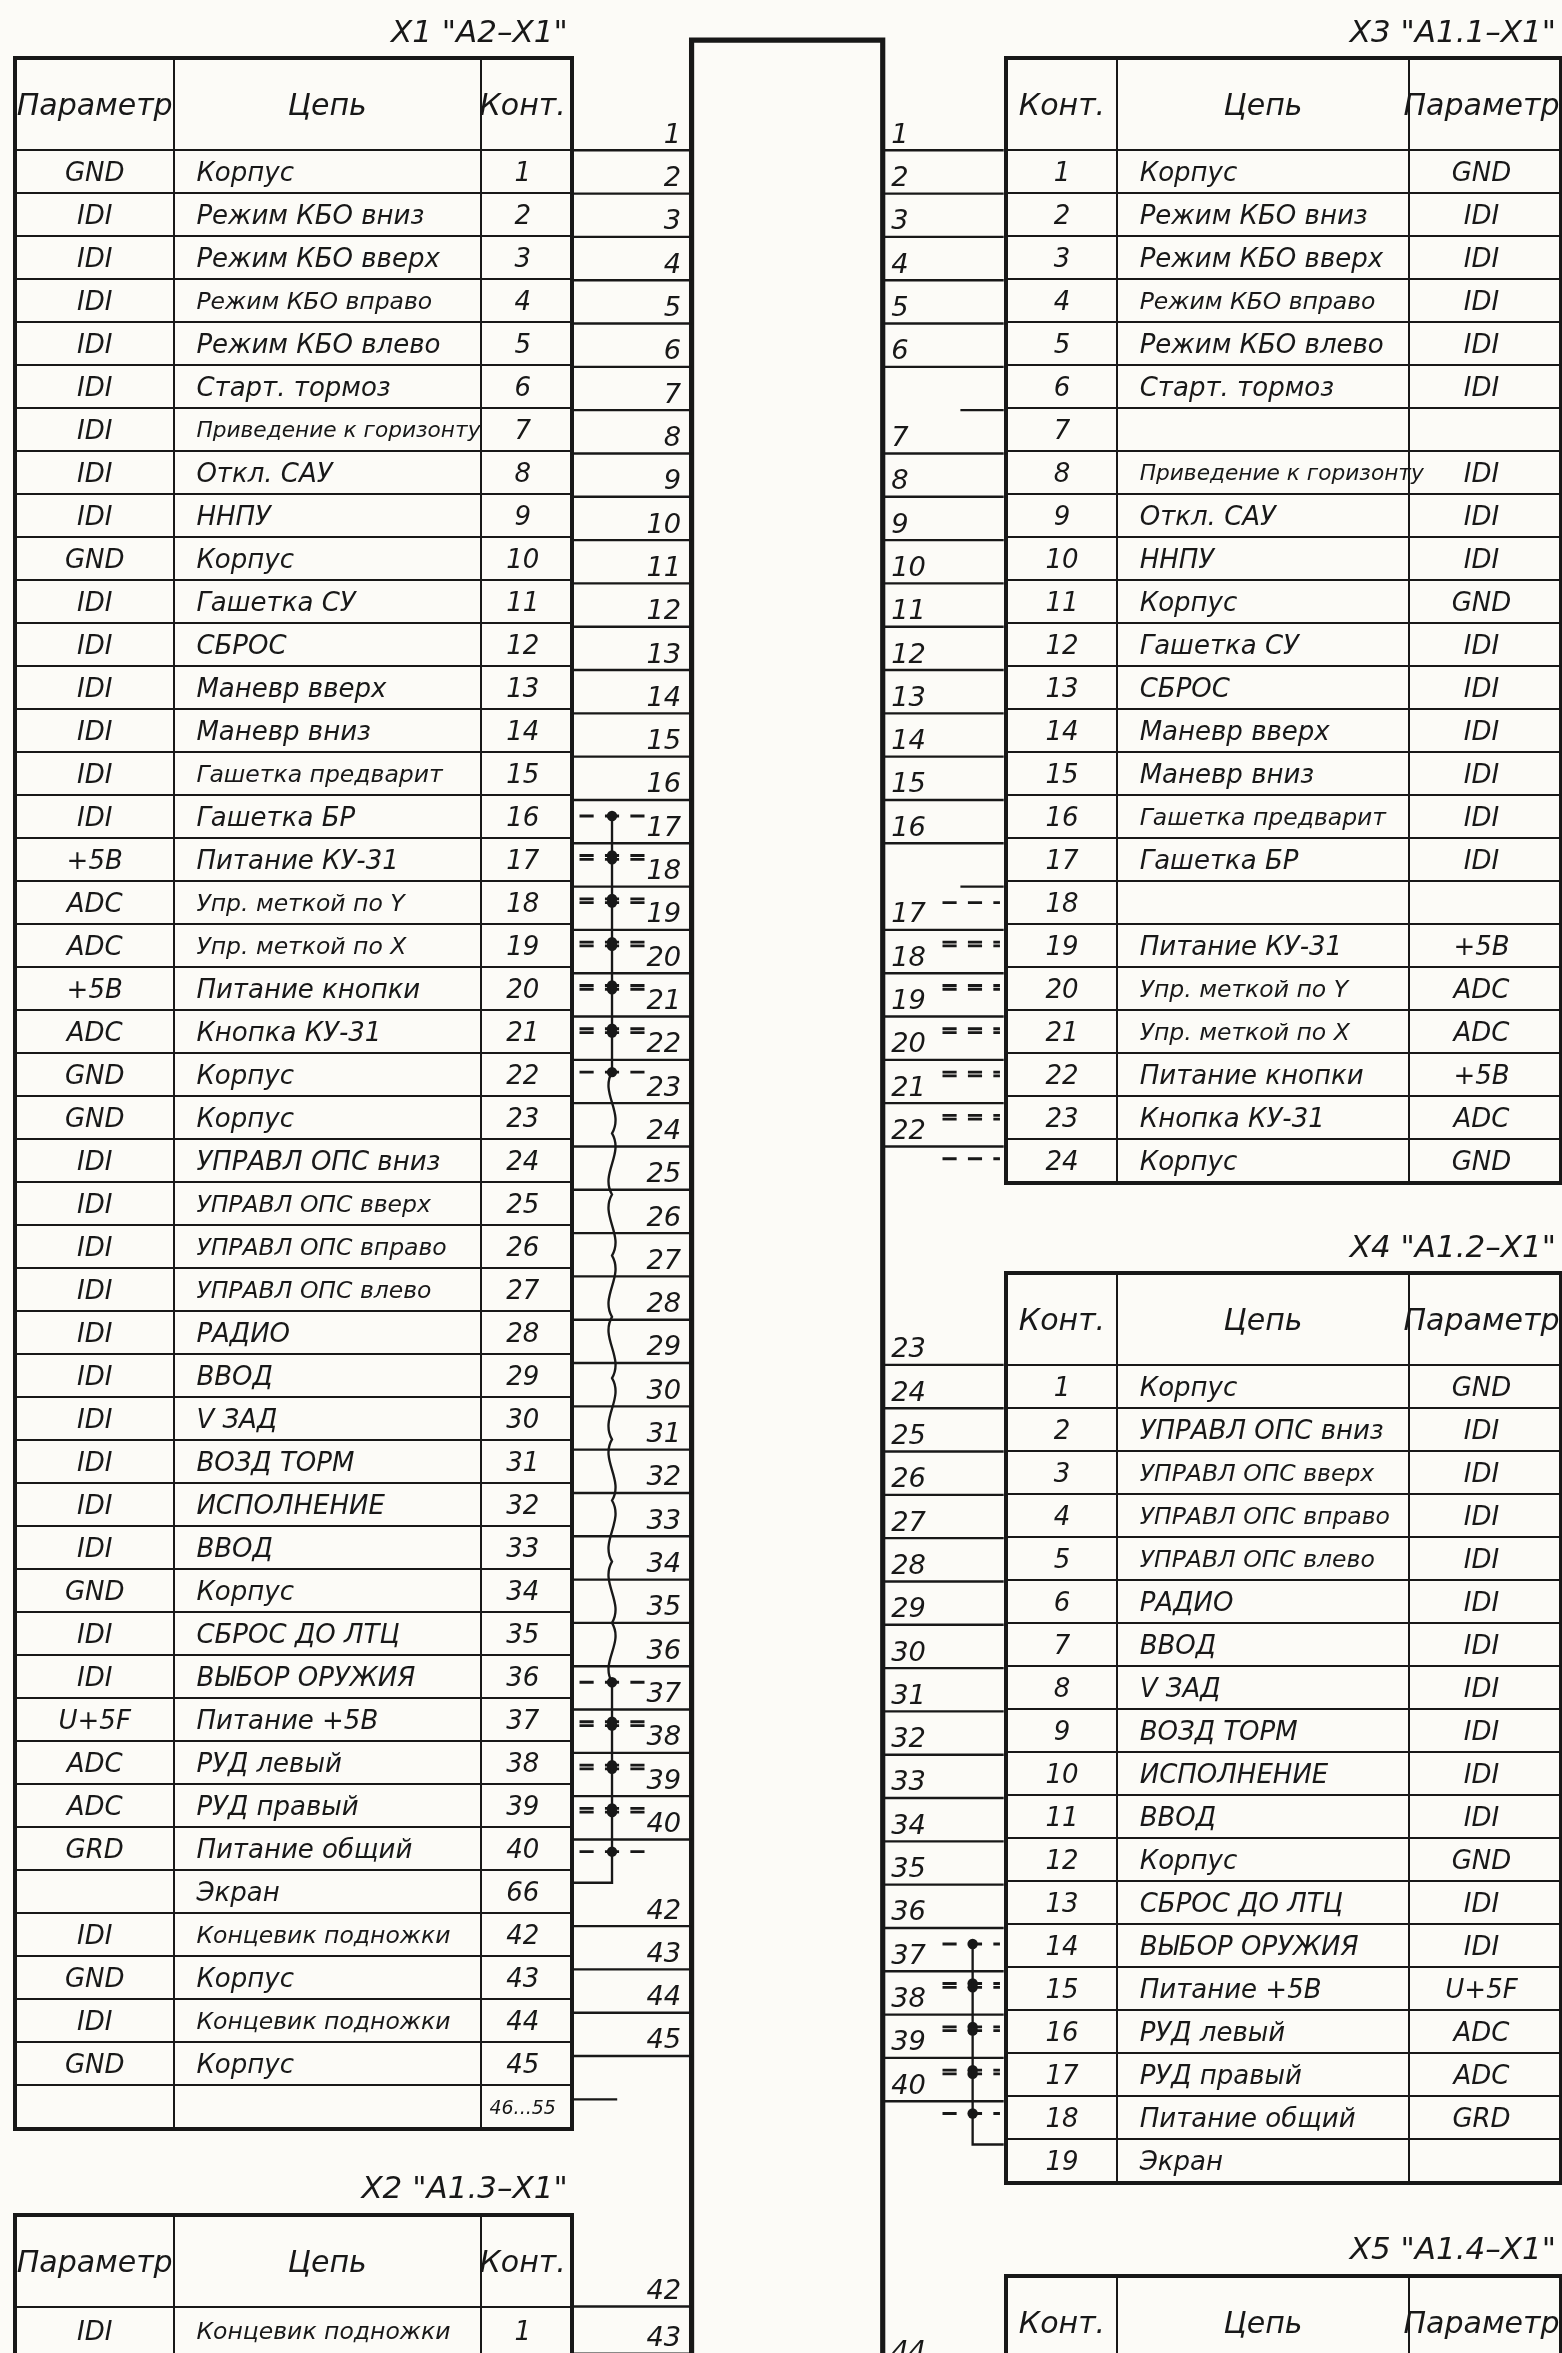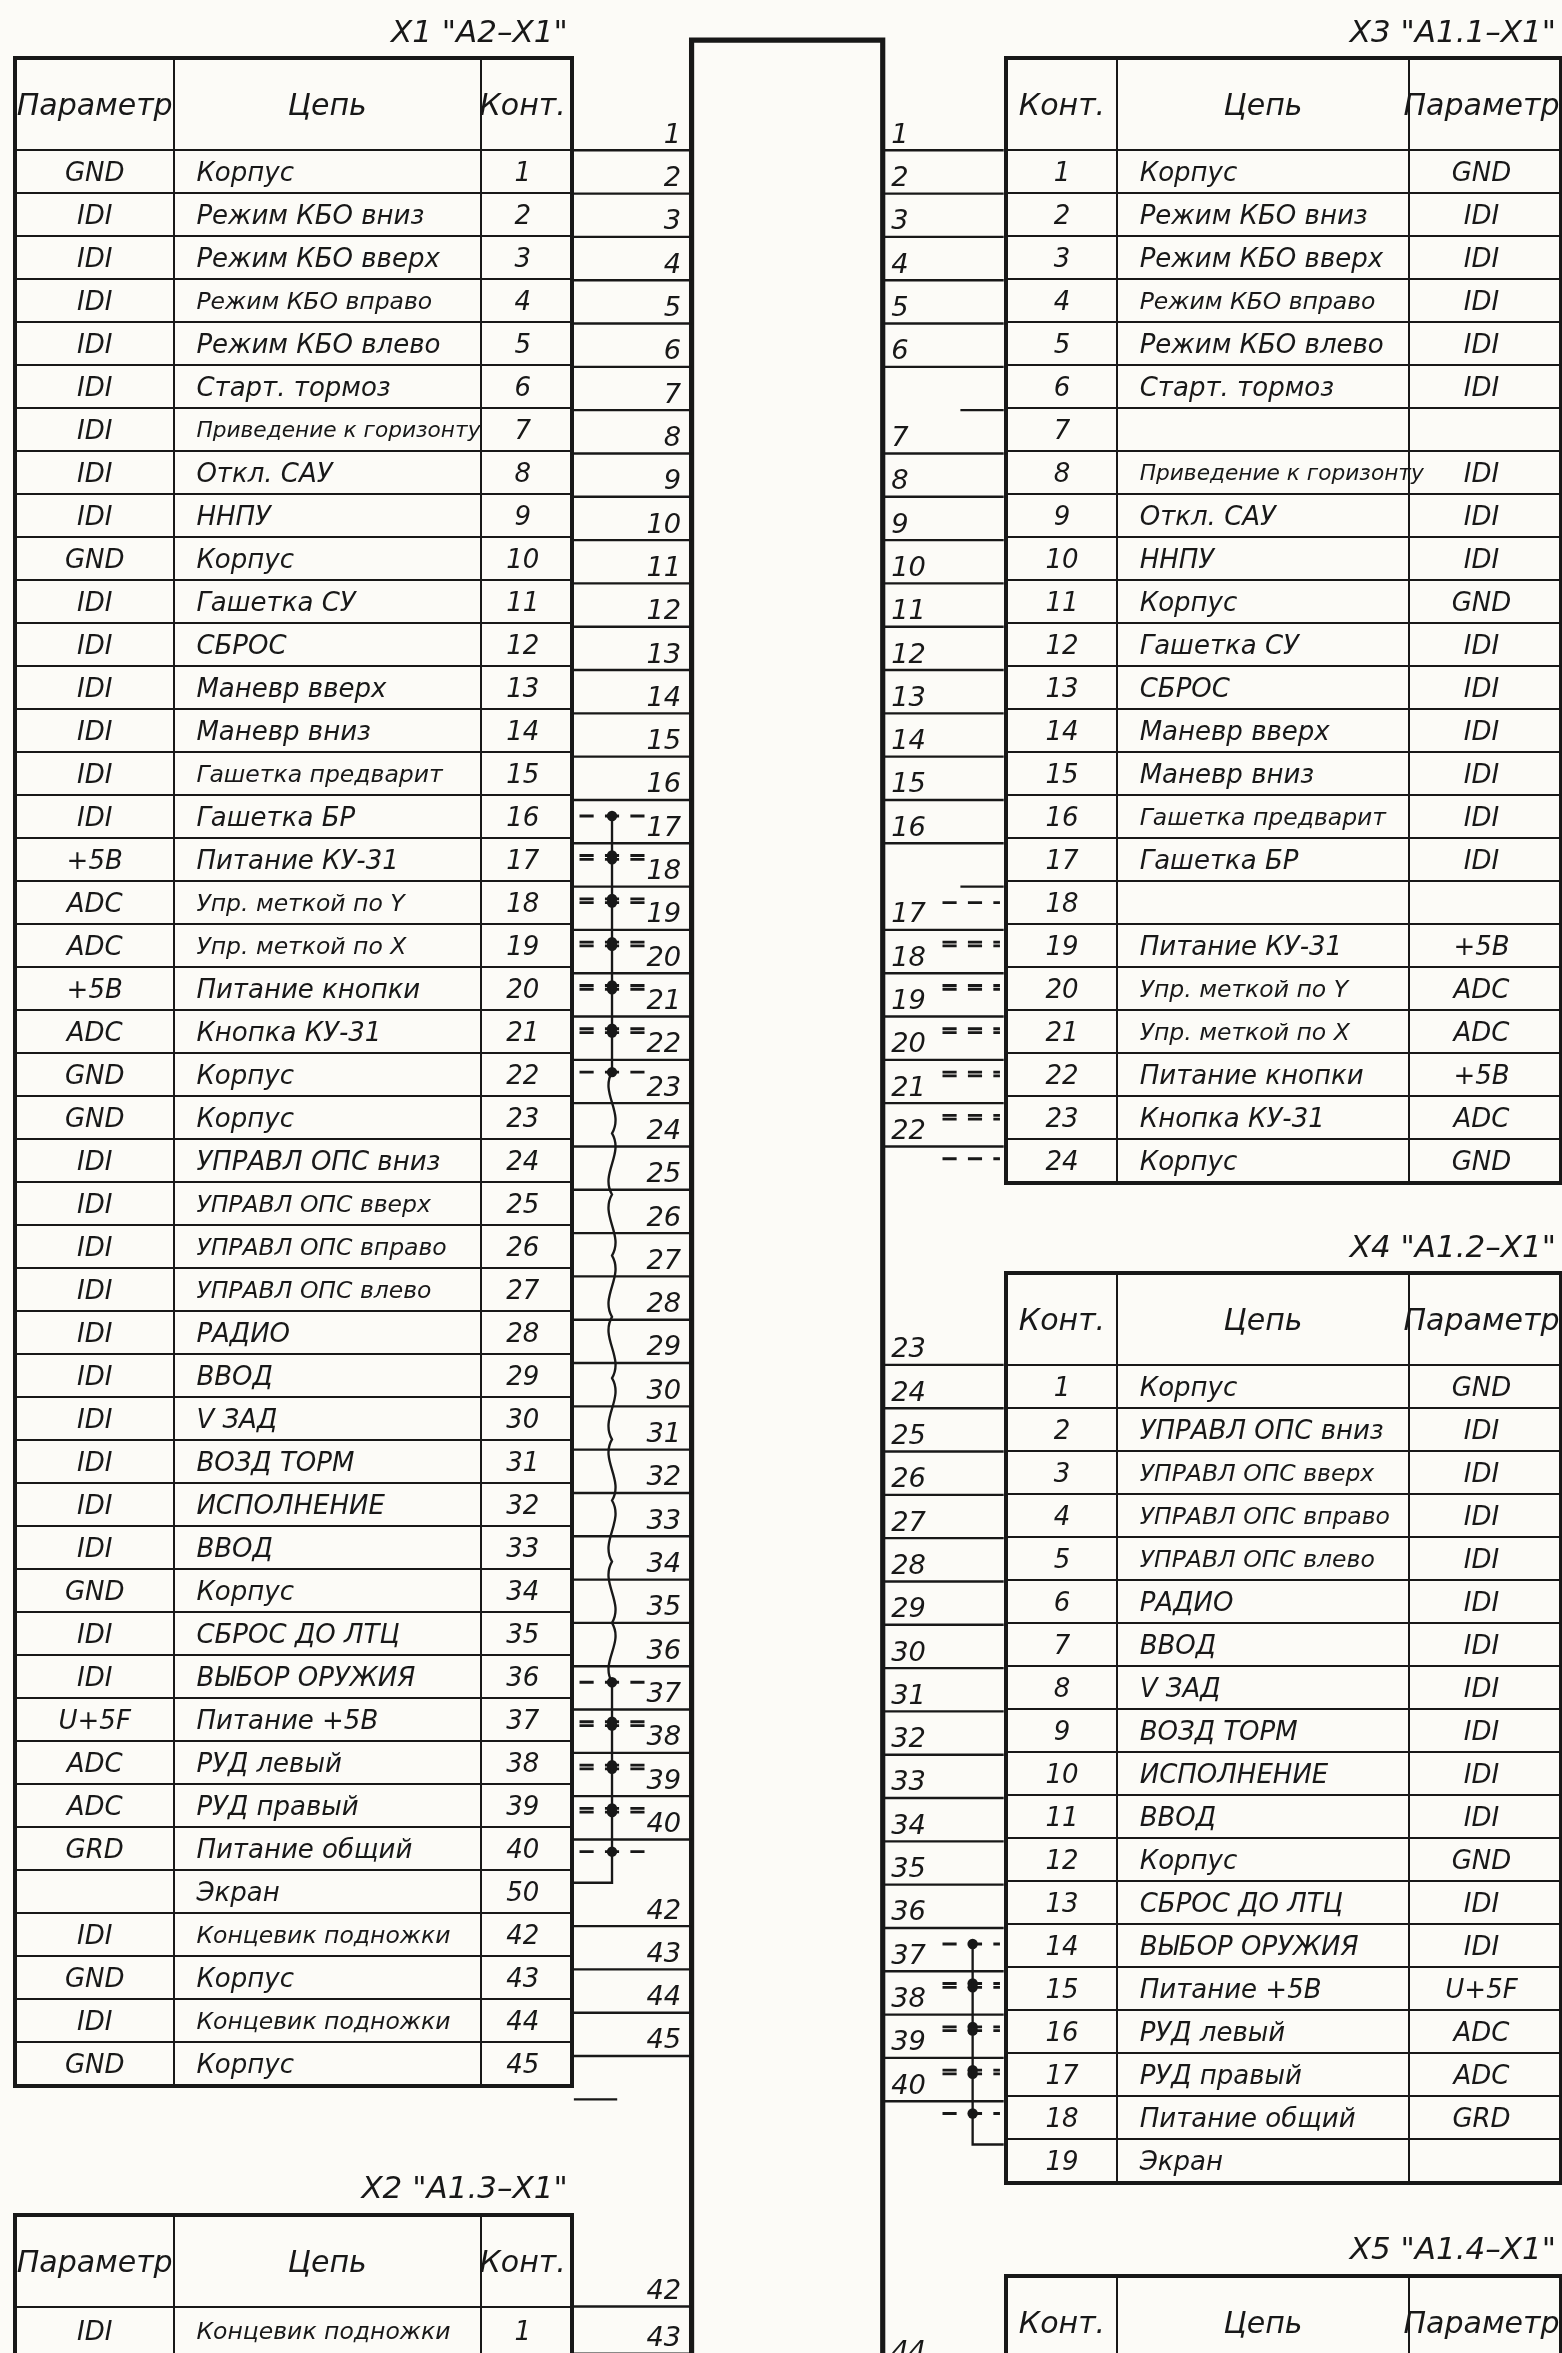--- a/index.html
+++ b/index.html
@@ -483,41 +483,46 @@
           <div class="td c2" style="width:84px;font-size:26px;">39</div>
         </div>
         <div class="tr" style="height:43px;">
           <div class="td c0" style="width:156px;font-size:26px;">GRD</div>
           <div class="td c1 circuit" style="width:307px;font-size:26px;">Питание общий</div>
           <div class="td c2" style="width:84px;font-size:26px;">40</div>
         </div>
         <div class="tr" style="height:43px;">
           <div class="td c0" style="width:156px;font-size:26px;"></div>
           <div class="td c1 circuit" style="width:307px;font-size:26px;">Экран</div>
-          <div class="td c2" style="width:84px;font-size:26px;">50</div>
+          <div class="td c2" style="width:84px;font-size:26px;">66</div>
         </div>
         <div class="tr" style="height:43px;">
           <div class="td c0" style="width:156px;font-size:26px;">IDI</div>
           <div class="td c1 circuit" style="width:307px;font-size:23.5px;">Концевик подножки</div>
           <div class="td c2" style="width:84px;font-size:26px;">42</div>
         </div>
         <div class="tr" style="height:43px;">
           <div class="td c0" style="width:156px;font-size:26px;">GND</div>
           <div class="td c1 circuit" style="width:307px;font-size:26px;">Корпус</div>
           <div class="td c2" style="width:84px;font-size:26px;">43</div>
         </div>
         <div class="tr" style="height:43px;">
           <div class="td c0" style="width:156px;font-size:26px;">IDI</div>
           <div class="td c1 circuit" style="width:307px;font-size:23.5px;">Концевик подножки</div>
           <div class="td c2" style="width:84px;font-size:26px;">44</div>
         </div>
         <div class="tr" style="height:43px;">
           <div class="td c0" style="width:156px;font-size:26px;">GND</div>
           <div class="td c1 circuit" style="width:307px;font-size:26px;">Корпус</div>
           <div class="td c2" style="width:84px;font-size:26px;">45</div>
+        </div>
+        <div class="tr" style="height:43px;">
+          <div class="td c0" style="width:156px;font-size:26px;"></div>
+          <div class="td c1 circuit" style="width:307px;font-size:26px;"></div>
+          <div class="td c2" style="width:84px;font-size:19px;">46...55</div>
         </div>
       </div>
       <div class="ttl" style="left:12.7px;top:2169px;width:555px;">Х2 "А1.3–Х1"</div>
       <div class="tbl" style="left:12.7px;top:2213px;width:561px;">
         <div class="tr first" style="height:89px;">
           <div class="td head c0" style="width:156px;font-size:30px;">Параметр</div>
           <div class="td head c1" style="width:307px;font-size:30px;">Цепь</div>
           <div class="td head c2" style="width:84px;font-size:30px;">Конт.</div>
         </div>
         <div class="tr" style="height:47px;">

